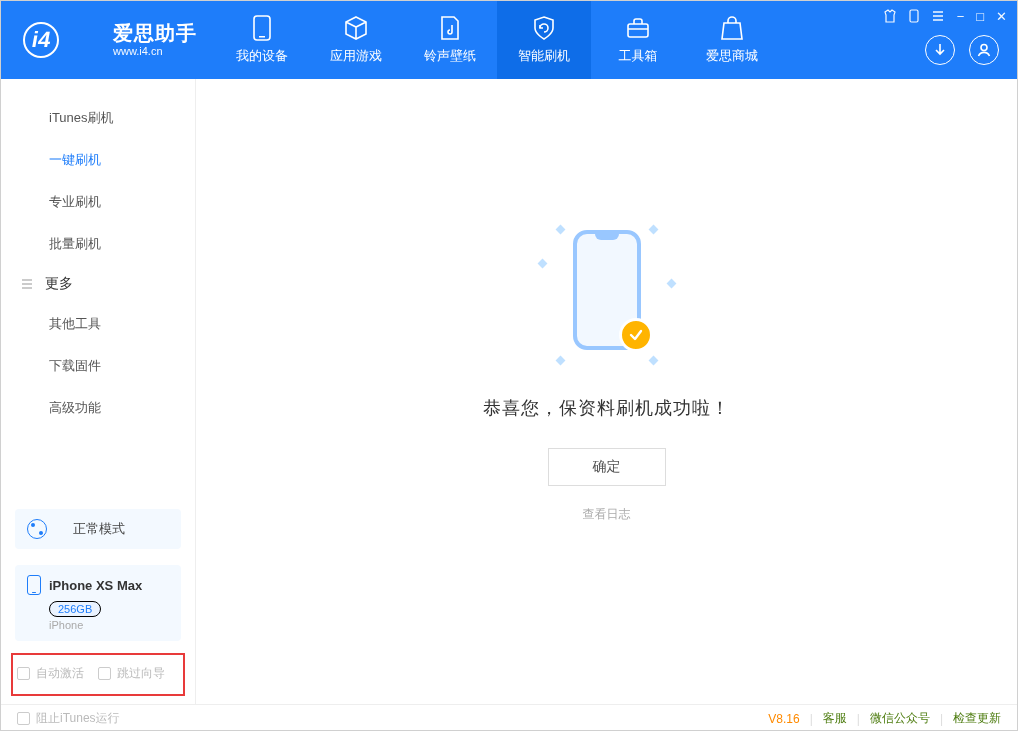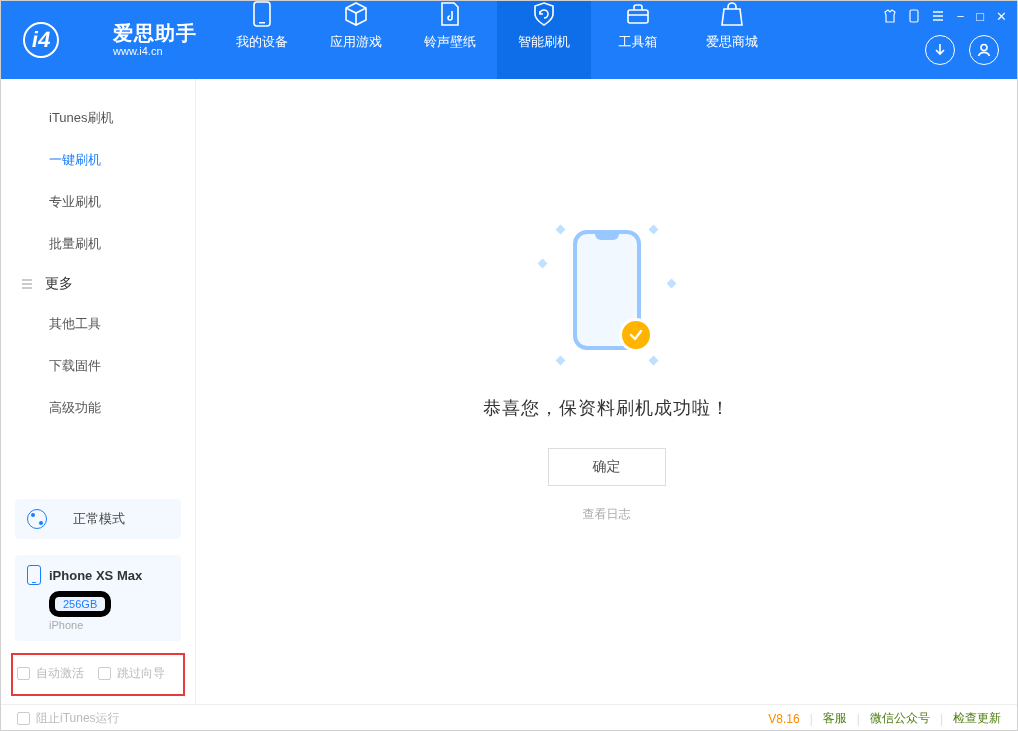--- a/index.html
+++ b/index.html
@@ -6,21 +6,21 @@
 body { background: #fff; width: 1018px; height: 731px; overflow: hidden; border: 1px solid #d0d0d0; }
 
 
 .header { background: #1E7DFA; height: 78px; display: flex; align-items: stretch; color: #fff; position: relative; }
 .logo-area { display: flex; align-items: center; padding: 0 18px 0 22px; }
 .logo-circle { width: 36px; height: 36px; border-radius: 50%; border: 2.5px solid #fff; display: flex; align-items: center; justify-content: center; font-weight: 900; font-size: 22px; margin-right: 10px; }
 .logo-text { display: flex; flex-direction: column; line-height: 1.15; margin-left: 44px; }
 .logo-text .cn { font-size: 20px; font-weight: 600; letter-spacing: 1px; }
 .logo-text .url { font-size: 11px; opacity: .95; }
 .tabs { display: flex; }
-.tab { width: 94px; display: flex; flex-direction: column; align-items: center; justify-content: flex-start; font-size: 13px; cursor: pointer; gap: 6px; }
+.tab { width: 94px; display: flex; flex-direction: column; align-items: center; justify-content: center; font-size: 13px; cursor: pointer; gap: 6px; }
 .tab.active { background: #0E6DE8; }
 .tab-icon { width: 26px; height: 26px; display: flex; align-items: center; justify-content: center; }
 .window-controls { position: absolute; top: 8px; right: 10px; display: flex; gap: 12px; font-size: 13px; opacity: .95; }
 .window-controls span { cursor: pointer; }
 .header-right-icons { position: absolute; bottom: 14px; right: 18px; display: flex; gap: 14px; }
 .circ-btn { width: 30px; height: 30px; border: 1.6px solid #fff; border-radius: 50%; display: flex; align-items: center; justify-content: center; cursor: pointer; }
 
 
 .body { display: flex; height: calc(731px - 78px - 28px); }
 .sidebar { width: 195px; border-right: 1px solid #eee; display: flex; flex-direction: column; padding-top: 18px; }
@@ -31,21 +31,21 @@
 .sidebar-spacer { flex: 1; }
 .mode-card, .device-card { margin: 8px 14px; background: #F3F9FF; border-radius: 4px; padding: 10px 12px; font-size: 13px; color: #444; }
 .mode-card { display: flex; align-items: center; gap: 26px; }
 .mode-icon { width: 20px; height: 20px; border: 1.5px solid #1E7DFA; border-radius: 50%; position: relative; }
 .mode-icon::before, .mode-icon::after { content:""; position:absolute; width:4px; height:4px; background:#1E7DFA; border-radius:50%; }
 .mode-icon::before { top:3px; left:3px; }
 .mode-icon::after { bottom:3px; right:3px; }
 .device-card .dev-row { display:flex; align-items:center; gap:8px; font-weight:600; color:#333; }
 .device-card .dev-phone-icon { width:14px; height:20px; border:1.6px solid #1E7DFA; border-radius:3px; position:relative; }
 .device-card .dev-phone-icon::after { content:""; position:absolute; bottom:1px; left:50%; transform:translateX(-50%); width:4px; height:1.5px; background:#1E7DFA; border-radius:1px;}
-.storage-badge { display:inline-block; margin: 6px 0 2px 22px; font-size:11px; color:#1E7DFA; border:6px solid #000000; background:#EAF3FF; padding:1px 8px; border-radius:10px; }
+.storage-badge { display:inline-block; margin: 6px 0 2px 22px; font-size:11px; color:#1E7DFA; border:1px solid #000000; background:#EAF3FF; padding:1px 8px; border-radius:10px; }
 .dev-type { margin-left:22px; font-size:11px; color:#aaa; }
 .checkbox-row { display:flex; gap:14px; padding:10px 4px 12px; border: 2px solid #E83A3A; margin: 4px 10px 8px; }
 .chk { display:flex; align-items:center; gap:6px; font-size:12px; color:#bbb; cursor:pointer;}
 .chk-box { width:13px; height:13px; border:1px solid #ccc; border-radius:2px; }
 
 
 .main { flex: 1; position: relative; display:flex; flex-direction:column; align-items:center; justify-content:center; }
 .phone-illust { position: relative; width: 160px; height: 150px; margin-top:-40px; }
 .phone-body { position:absolute; left:50%; top:10px; transform:translateX(-50%); width:68px; height:120px; border:4px solid #99C7FF; border-radius:14px; background:#F2F8FF; }
 .phone-notch { position:absolute; left:50%; top:14px; transform:translateX(-50%); width:24px; height:6px; background:#99C7FF; border-radius:0 0 6px 6px; }

